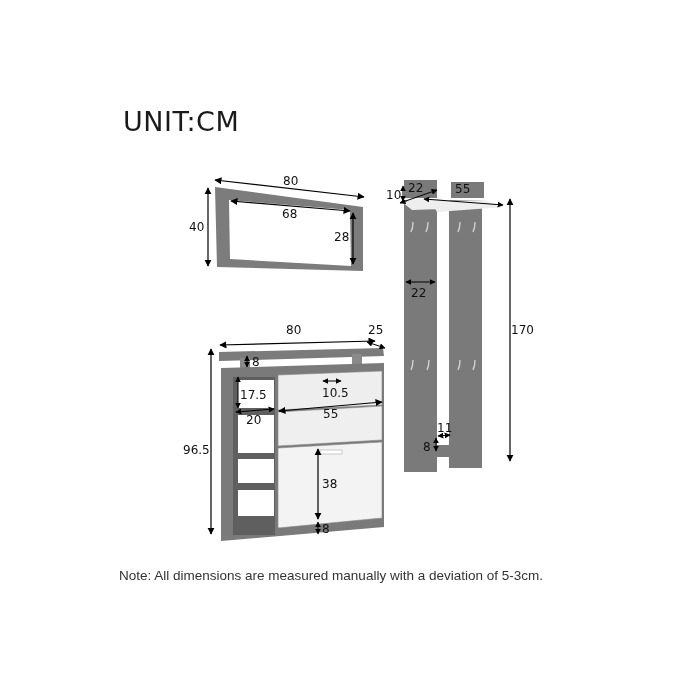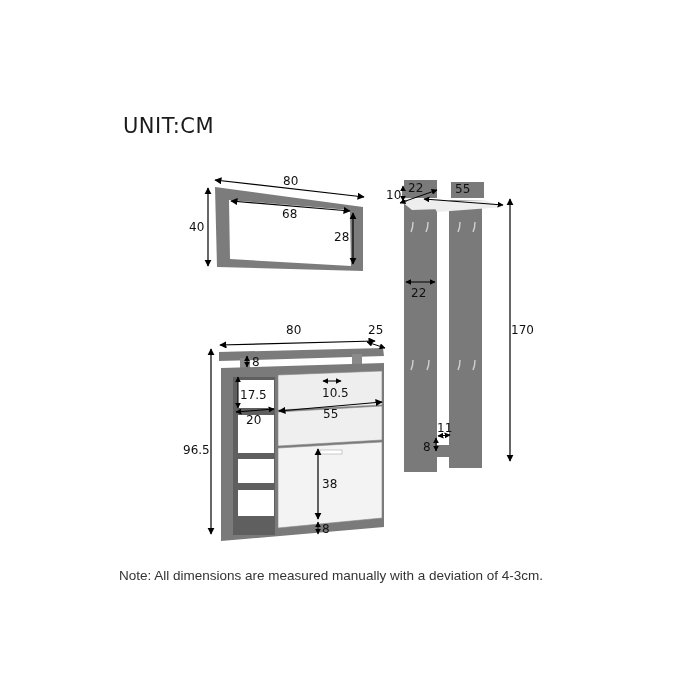--- a/index.html
+++ b/index.html
@@ -1,17 +1,17 @@
 <!DOCTYPE html>
 <html><head>
 <meta charset="utf-8">
 <style>
   html, body { margin: 0; padding: 0; background: #ffffff; }
   body { width: 700px; height: 700px; position: relative; overflow: hidden; font-family: "DejaVu Sans", sans-serif; color: #111; }
-  .title { position: absolute; left: 123px; top: 114px; font-size: 21px; letter-spacing: 0.5px; color: #1a1a1a; }
+  .title { position: absolute; left: 123px; top: 106px; font-size: 27px; letter-spacing: 0.5px; color: #1a1a1a; }
   .note { position: absolute; left: 119px; top: 568px; font-size: 13.5px; color: #333; font-family: "Liberation Sans", sans-serif; }
   svg { position: absolute; left: 0; top: 0; }
   .dim { font-family: "DejaVu Sans", sans-serif; font-size: 12px; fill: #111; }
 </style>
 </head>
 <body>
 
 <div class="title">UNIT:CM</div>
 
 <svg width="700" height="700" viewBox="0 0 700 700">
@@ -99,13 +99,13 @@
     <text class="dim" x="183" y="454">96.5</text>
     <text class="dim" x="240" y="399">17.5</text>
     <text class="dim" x="246" y="424">20</text>
     <text class="dim" x="322" y="397">10.5</text>
     <text class="dim" x="323" y="418">55</text>
     <text class="dim" x="322" y="488">38</text>
     <text class="dim" x="322" y="533">8</text>
   </g>
 </svg>
 
-<div class="note">Note: All dimensions are measured manually with a deviation of 4-3cm.</div>
+<div class="note">Note: All dimensions are measured manually with a deviation of 5-3cm.</div>
 
 </body></html>

